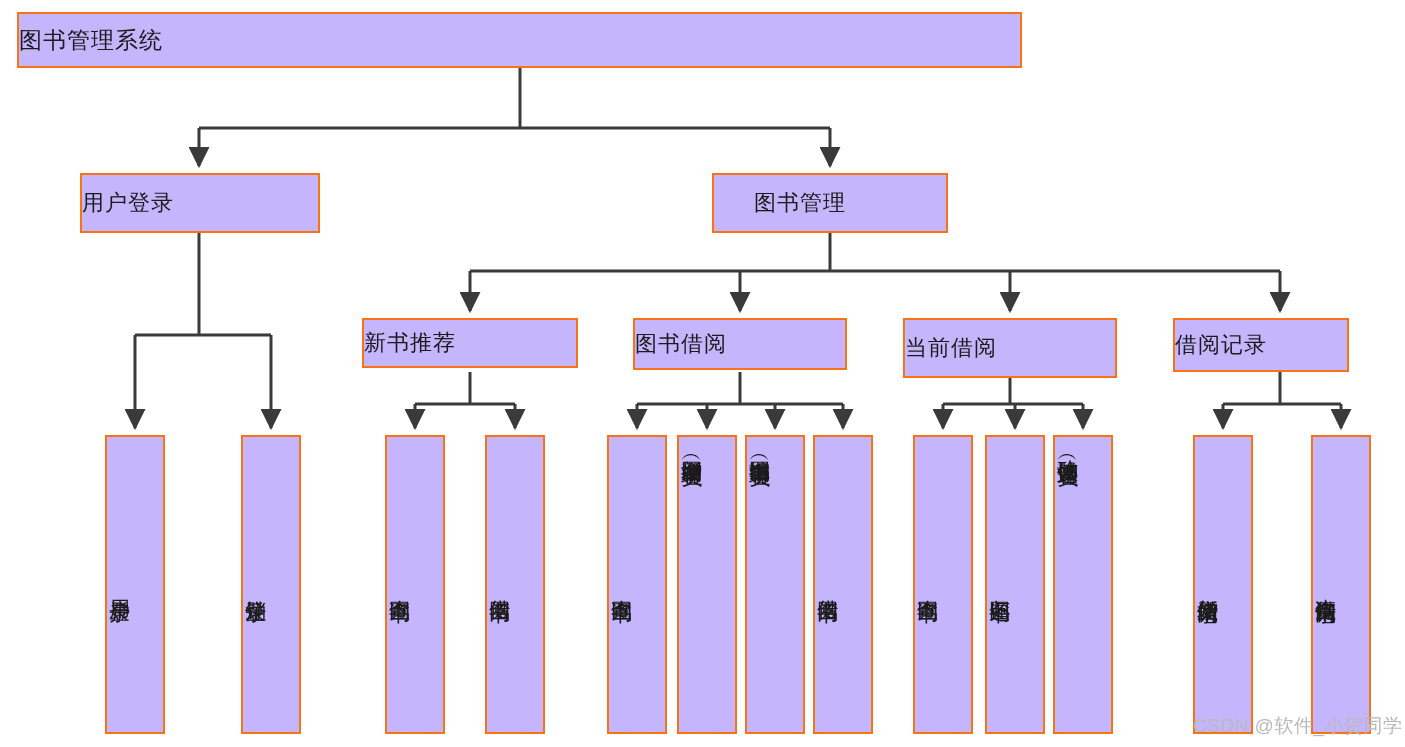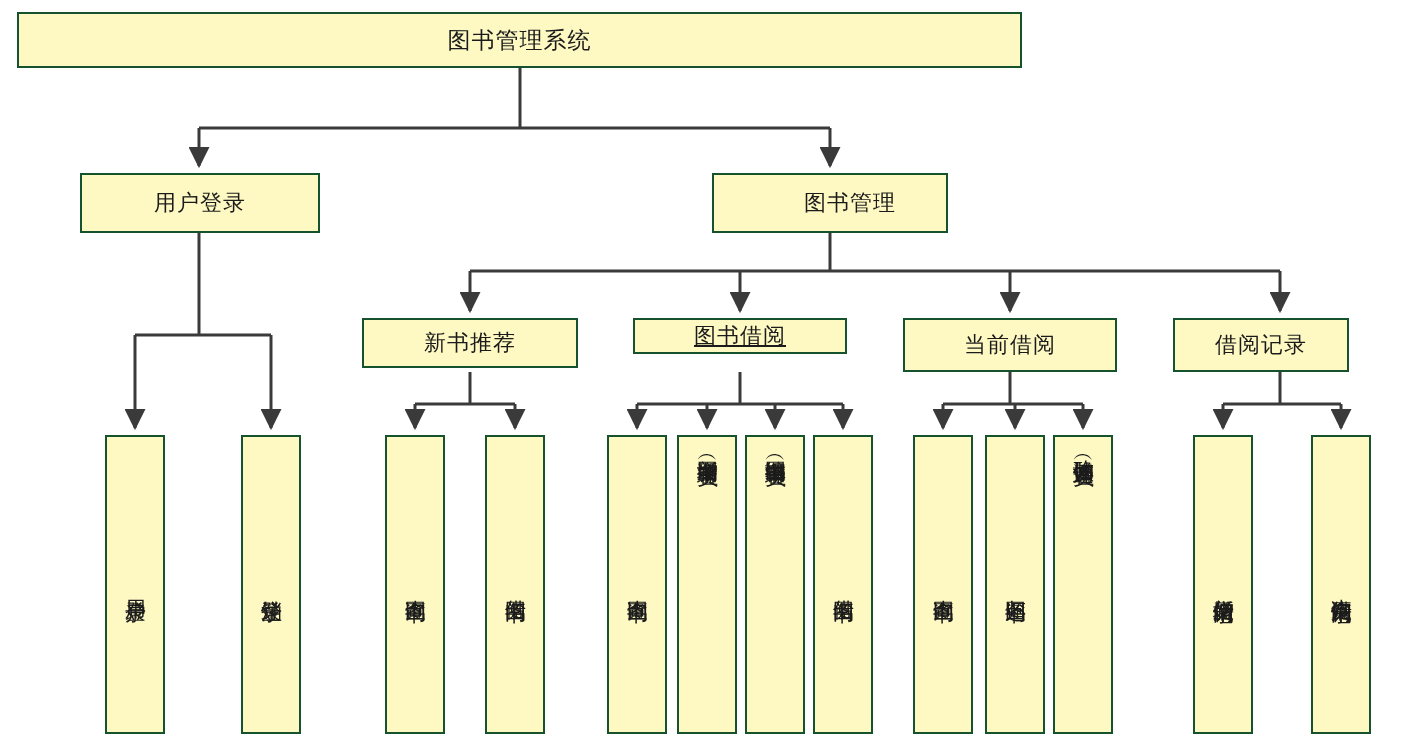--- a/index.html
+++ b/index.html
@@ -20,25 +20,24 @@
   svg.links {
     position: absolute;
     left: 0;
     top: 0;
     width: 1405px;
     height: 747px;
   }
   .node {
     position: absolute;
     box-sizing: border-box;
-    border: 2px solid #14532d;
-    background: #fef9c3;
+    border: 2px solid #f97316;
+    background: #c4b5fd;
     display: flex;
     align-items: center;
-    justify-content: center;
     color: #1b1b1b;
   }
   .node.h {
     font-size: 22px;
     letter-spacing: 1px;
   }
   .node.v {
     font-size: 21px;
     line-height: 1.18;
     letter-spacing: 1px;
@@ -128,24 +127,24 @@
   <div class="node h" style="left:80px; top:173px; width:240px; height:60px;">
     <span>用户登录</span>
   </div>
   <div class="node h" style="left:712px; top:173px; width:236px; height:60px;padding-left:40px;">
     <span>图书管理</span>
   </div>
 
   <div class="node h" style="left:362px; top:318px; width:216px; height:50px;">
     <span>新书推荐</span>
   </div>
-  <div class="node h" style="left:633px; top:318px; width:214px; height:36px;text-decoration:underline;">
+  <div class="node h" style="left:633px; top:318px; width:214px; height:52px;">
     <span>图书借阅</span>
   </div>
-  <div class="node h" style="left:903px; top:318px; width:214px; height:54px;">
+  <div class="node h" style="left:903px; top:318px; width:214px; height:60px;">
     <span>当前借阅</span>
   </div>
   <div class="node h" style="left:1173px; top:318px; width:176px; height:54px;">
     <span>借阅记录</span>
   </div>
 
   <div class="node v" style="left:105px; top:435px; width:60px; height:299px;">
     <span class="vtext">用户登录</span>
   </div>
   <div class="node v" style="left:241px; top:435px; width:60px; height:299px;">
@@ -182,14 +181,15 @@
     <span class="vtext">确认归还（管理员）</span>
   </div>
 
   <div class="node v" style="left:1193px; top:435px; width:60px; height:299px;">
     <span class="vtext">新增借阅记录</span>
   </div>
   <div class="node v" style="left:1311px; top:435px; width:60px; height:299px;">
     <span class="vtext">查询借阅记录</span>
   </div>
 
+  <div class="watermark" style="left:1193px; top:713px;">CSDN @软件_小贺同学</div>
 
 </div>
 
 </body></html>

